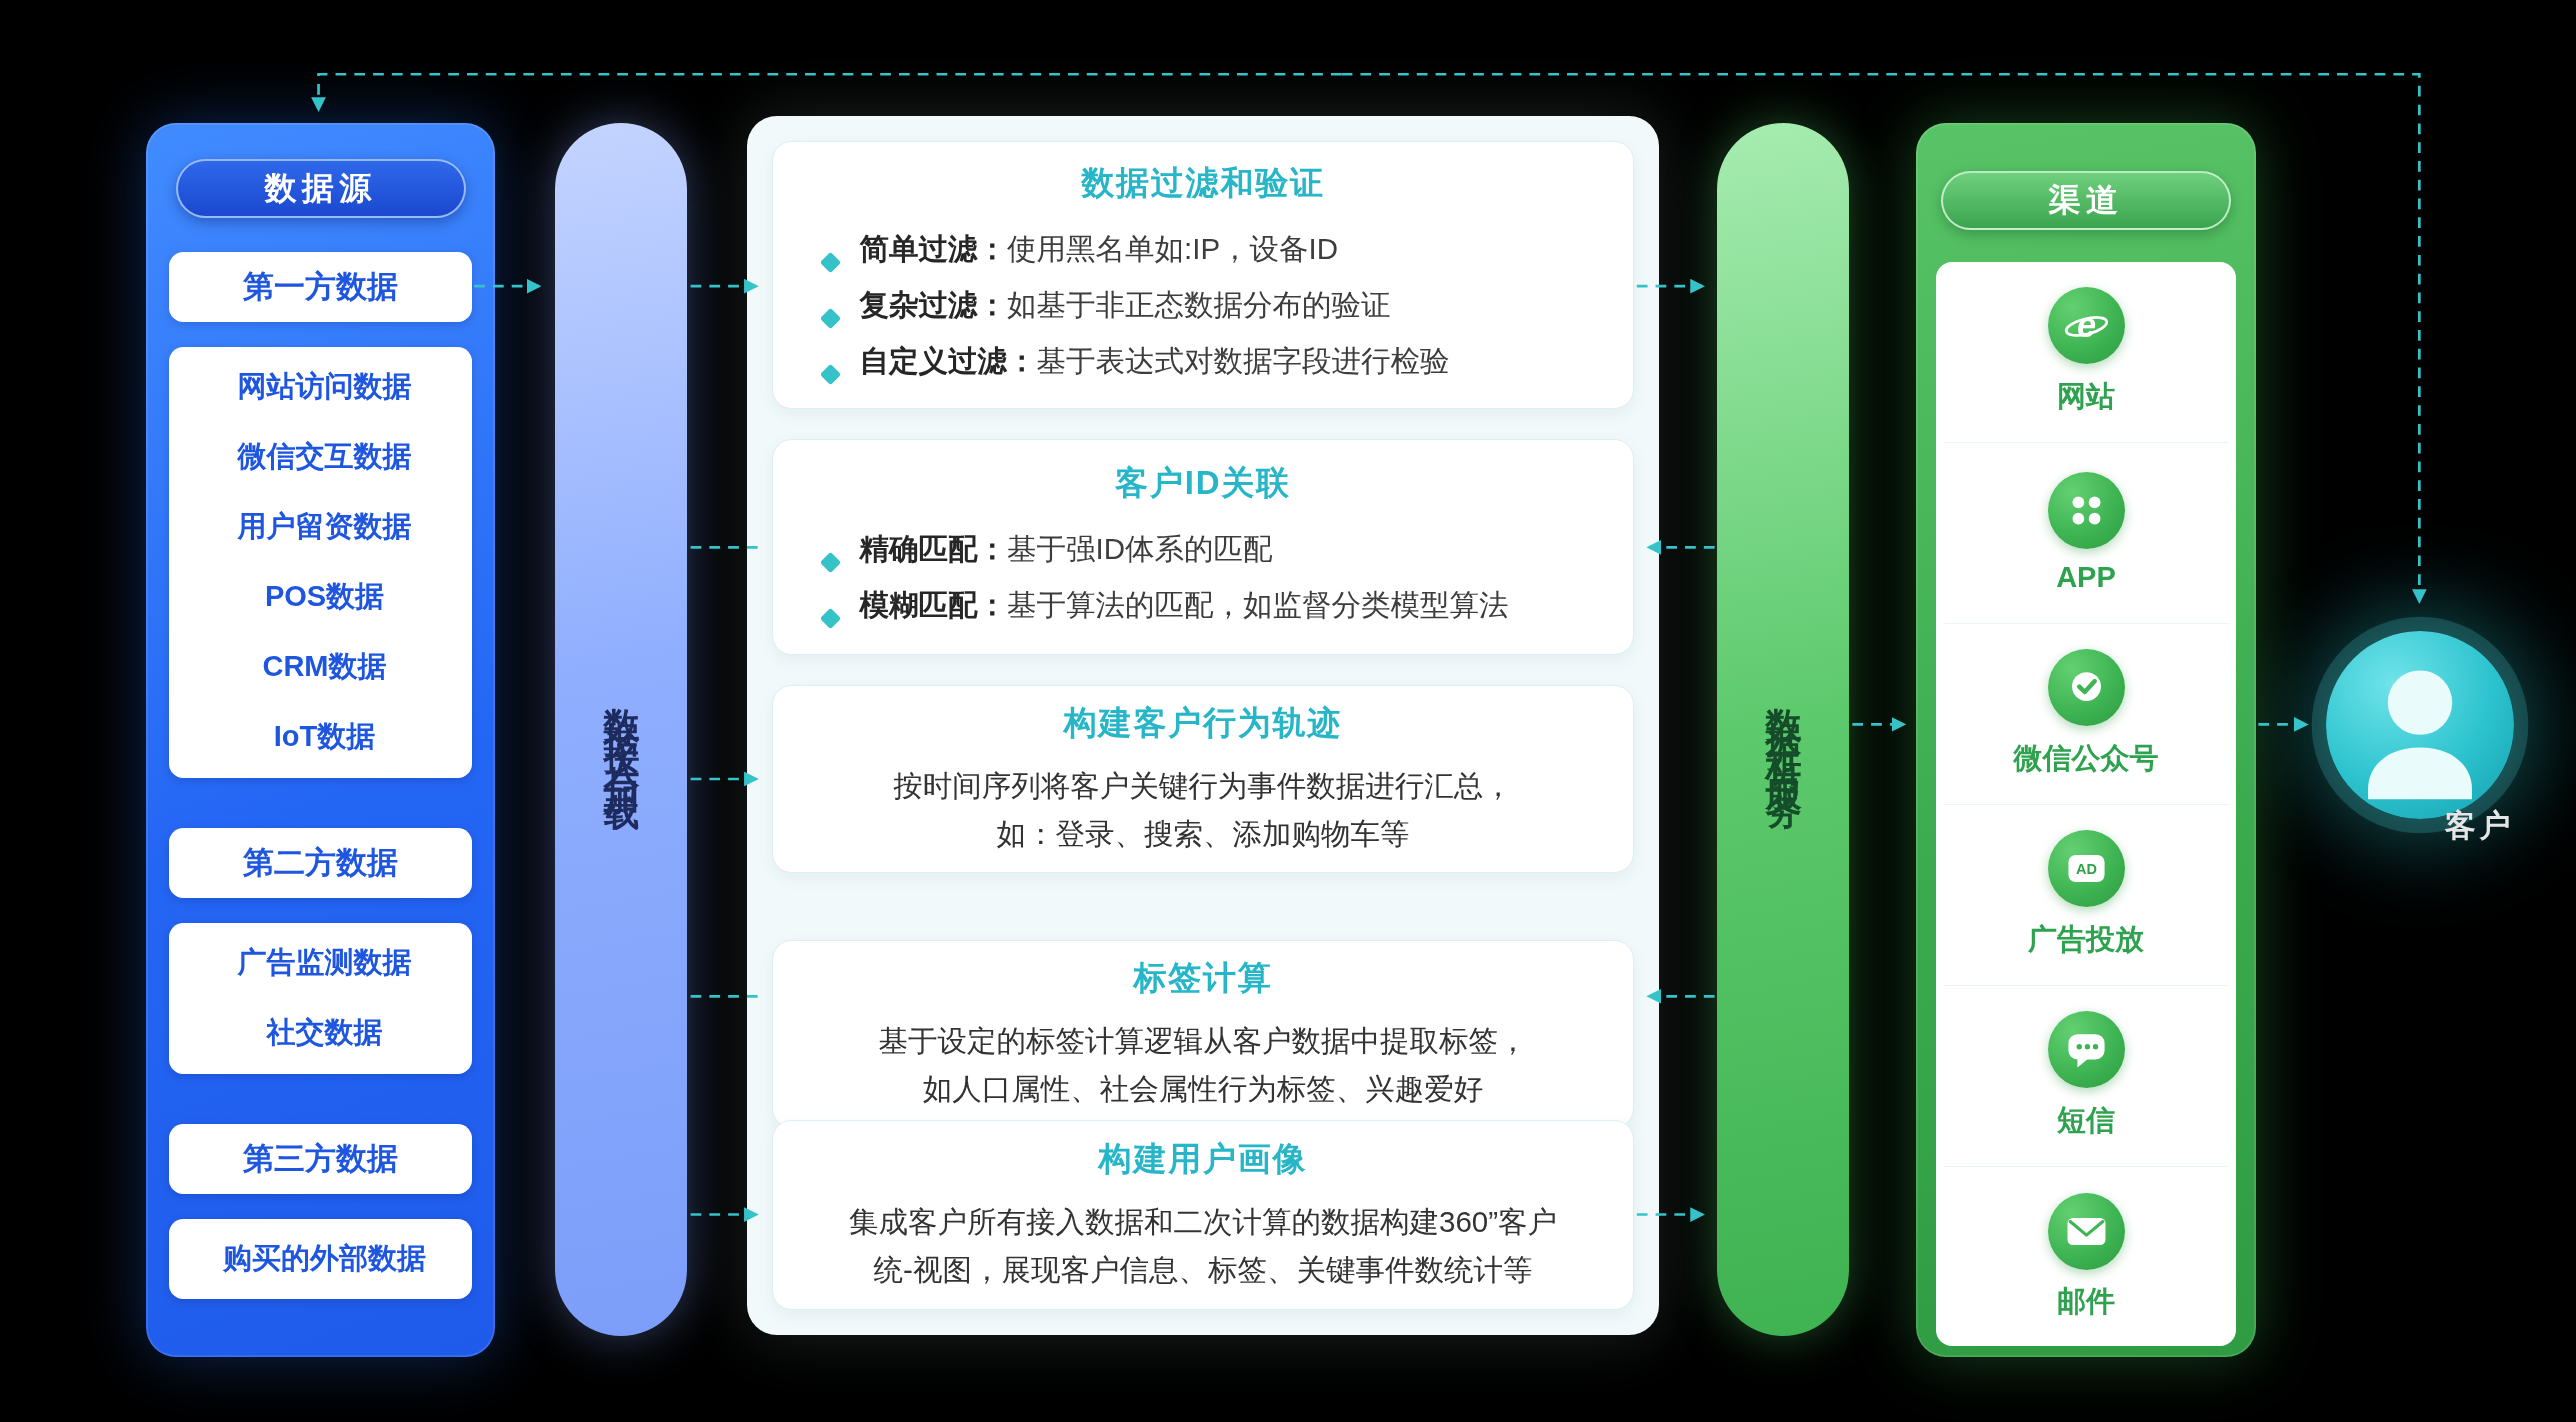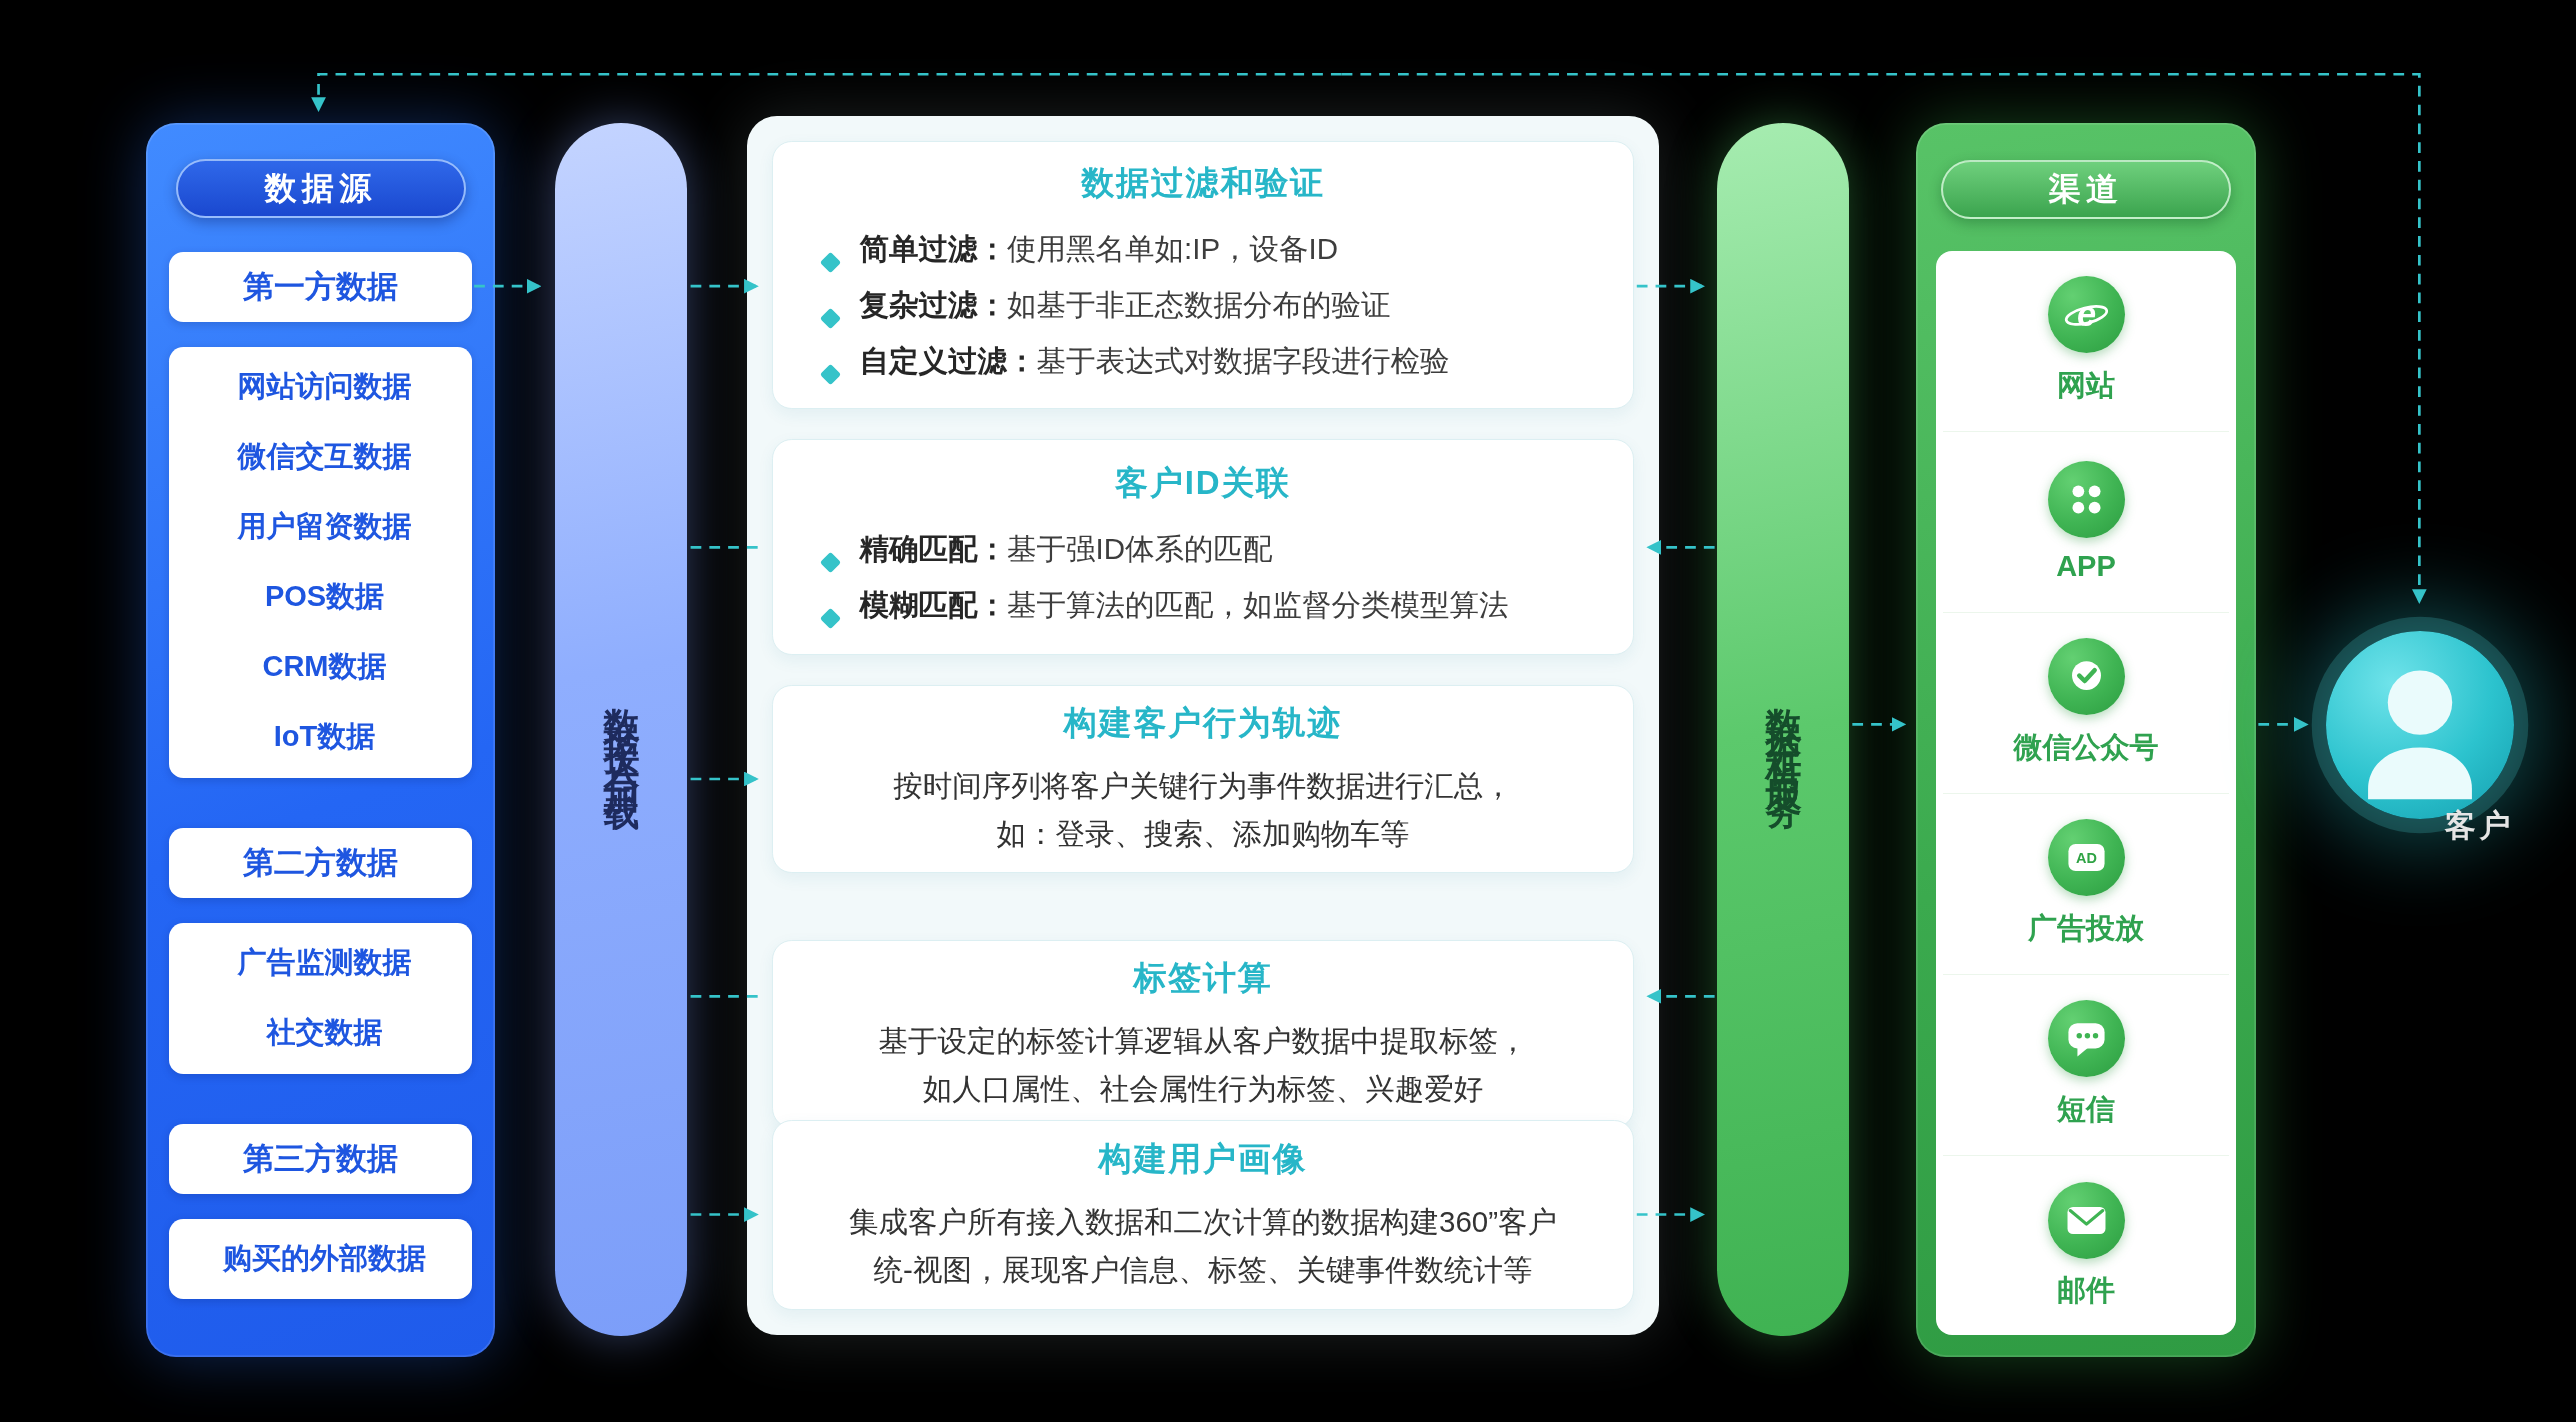--- a/index.html
+++ b/index.html
@@ -104,21 +104,21 @@
 
   
   .panel-right {
     position:absolute; left:1916px; top:123px; width:340px; height:1234px;
     border-radius:30px; padding:34px 19.7px 0;
     background:linear-gradient(170deg,#58C367 0%,#3BAA4E 60%,#2F9B43 100%);
     box-shadow:0 0 63px rgba(60,180,80,.38), inset 0 0 0 1.8px rgba(255,255,255,.12);
     z-index:2;
   }
   .pill-green {
-    width:290px; margin:3px auto 32px;
+    width:290px; margin:14px auto 32px;
     background:linear-gradient(180deg,#6FD07D,#3BA44E);
     border:2.7px solid rgba(210,245,215,.85);
     box-shadow:0 4.5px 12.5px rgba(0,60,20,.30);
   }
   .chan-panel { background:#fff; border-radius:16px; height:1084px; padding:0 7.2px; }
   .chan-item {
     height:181px; display:flex; flex-direction:column; align-items:center;
     justify-content:center; gap:12.5px; border-bottom:1.8px solid #ECF6EC;
   }
   .chan-item:last-child { border-bottom:none; }

